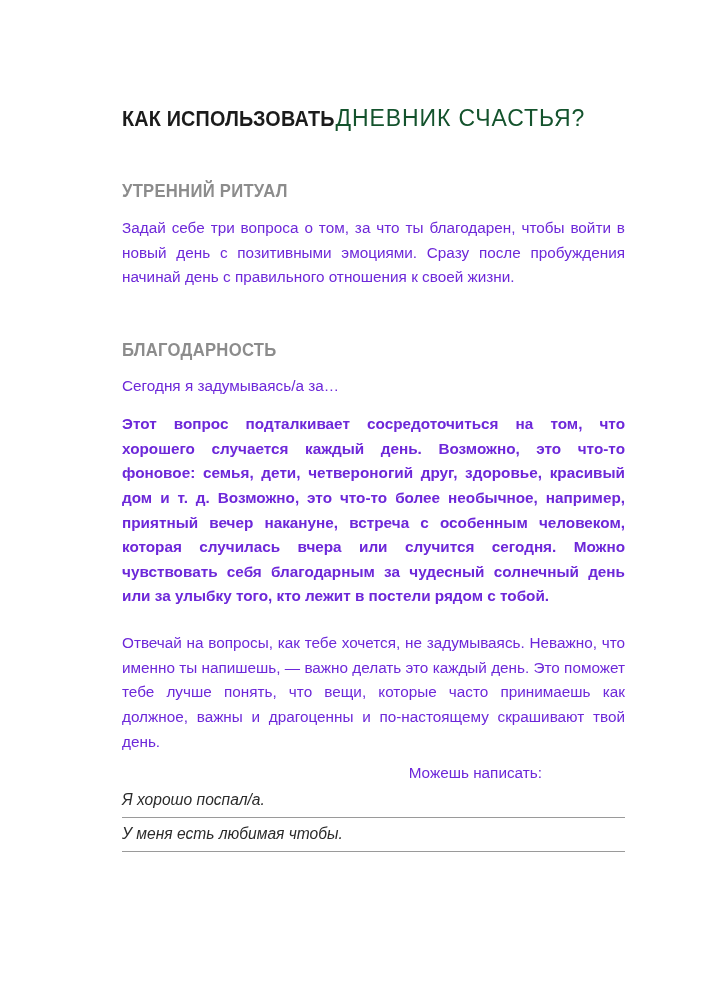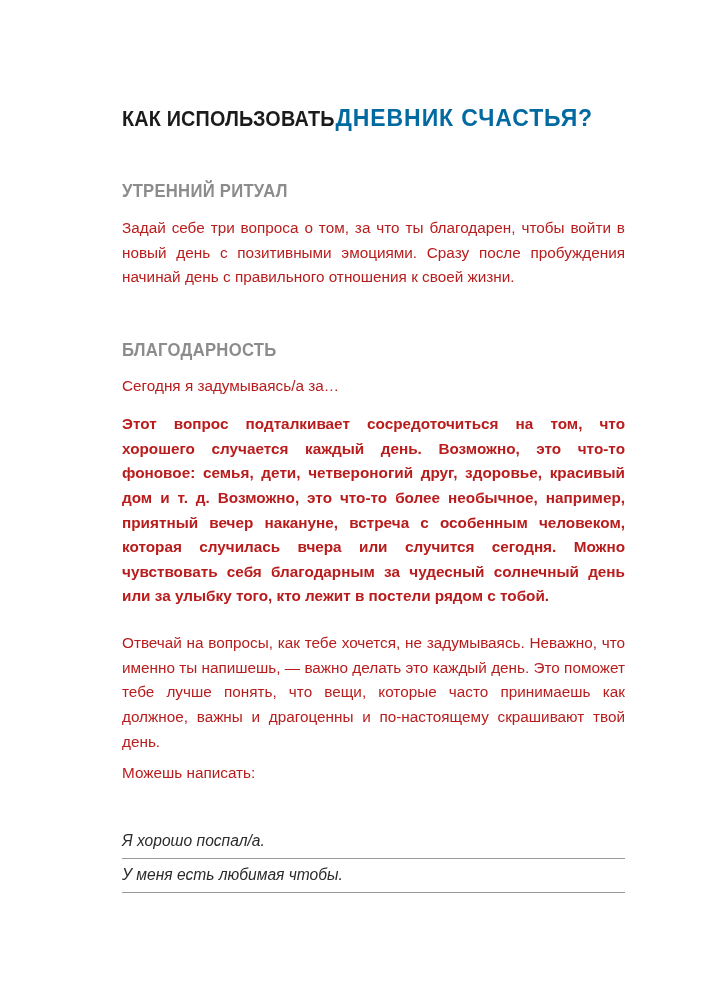--- a/index.html
+++ b/index.html
@@ -36,24 +36,24 @@
     font-weight: 700;
     font-size: 22.5px;
     letter-spacing: 0.2px;
     color: #1b1b1b;
     transform: scaleX(0.88);
     transform-origin: left center;
     display: inline-block;
     vertical-align: baseline;
   }
   .title-light {
-    font-weight: 700;
+    font-weight: 400;
     font-size: 23px;
     letter-spacing: 0.9px;
-    color: #0369a1;
+    color: #14532d;
     display: inline-block;
     vertical-align: baseline;
     margin-left: -28px;
   }
 
   
   .section-heading {
     position: absolute;
     left: 0;
     font-weight: 700;
@@ -67,45 +67,44 @@
   .heading-morning { top: 165px; }
   .heading-gratitude { top: 324px; }
 
   
   .para {
     position: absolute;
     left: 0;
     width: 503px;
     font-size: 15.3px;
     line-height: 24.6px;
-    color: #b91c1c;
+    color: #6d28d9;
     text-align: justify;
     text-justify: inter-word;
     hyphens: manual;
   }
   .para-intro   { top: 201px; }
   .para-prompt  { top: 359px; width: 420px; text-align: left; }
   .para-explain { top: 397px; font-weight: bold; }
   .para-answer  { top: 616px; }
-  .para-cue     { top: 746px; width: 420px; text-align: left; }
+  .para-cue     { top: 746px; width: 420px; text-align: right; }
 
   
   .example {
     position: absolute;
     left: 0;
     width: 503px;
   }
   .example-text {
     font-style: italic;
     font-size: 15.6px;
     line-height: 22px;
     color: #2b2b2b;
     white-space: nowrap;
     display: block;
-    margin-top: 41px;
   }
   .example-rule {
     display: block;
     width: 503px;
     height: 1px;
     background: #9a9a9a;
     margin-top: 6px;
   }
   .example-1 { top: 789px; }
   .example-2 { top: 823px; }

